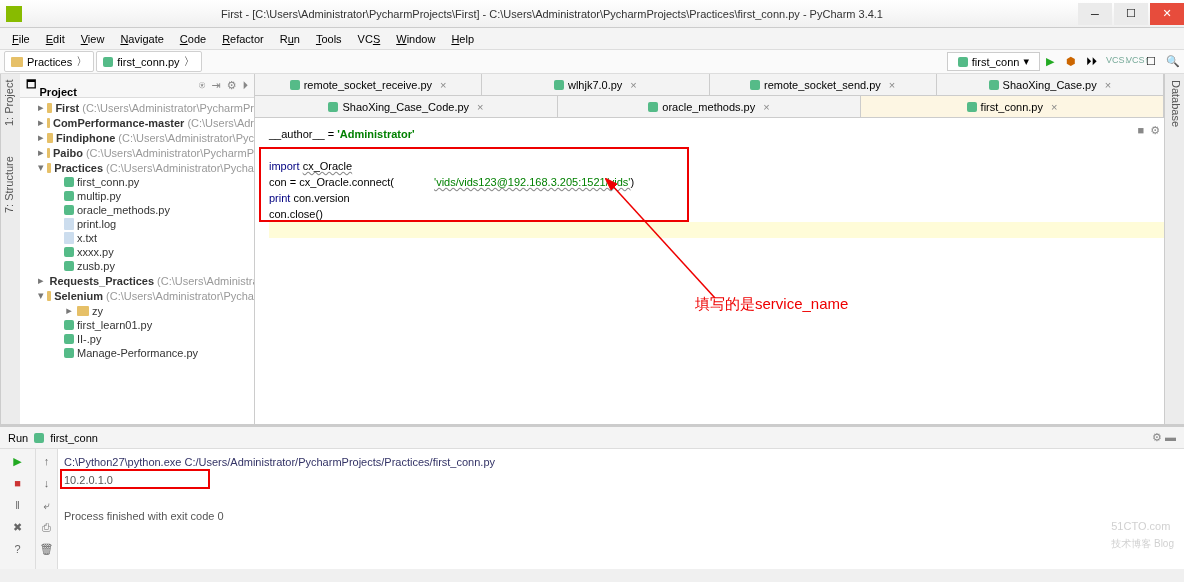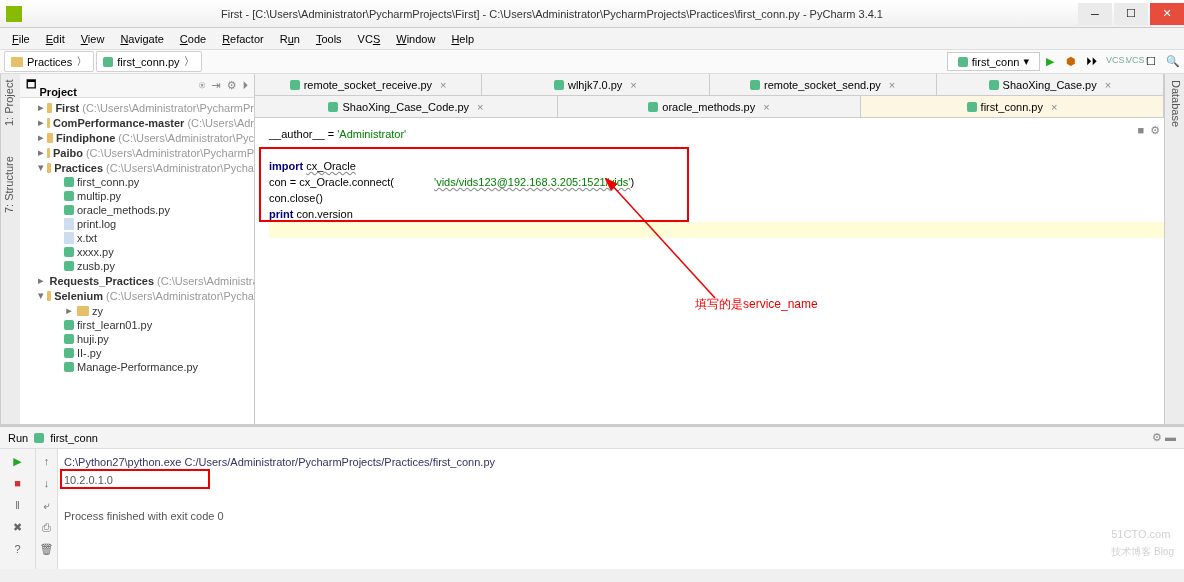--- a/index.html
+++ b/index.html
@@ -36,37 +36,37 @@
 .bold{font-weight:bold;}
 .tw{width:10px;display:inline-block;text-align:center;color:#777;}
 .file-ico{width:10px;height:12px;background:#cde;display:inline-block;border-radius:1px;}
 .editor{flex:1;display:flex;flex-direction:column;background:#fff;}
 .tabsrow{display:flex;height:22px;background:#0369a1;border-bottom:1px solid #ccc;}
 .tab{display:flex;align-items:center;gap:4px;padding:0 8px;border-right:1px solid #ccc;background:#f3f3f3;flex:1;justify-content:center;}
 .tab.active{background:#fdf6e3;}
 .tab .x{color:#888;margin-left:4px;}
 .codearea{flex:1;position:relative;padding:8px 0 8px 14px;font-family:Consolas,monospace;font-size:12px;line-height:16px;background:#fff;}
 .codearea .line{white-space:pre;}
-.kw{color:#000080;font-weight:bold;margin-top:36px;}
-.str{color:#008000;font-weight:normal;margin-top:16px;}
+.kw{color:#000080;font-weight:normal;margin-top:36px;}
+.str{color:#008000;font-weight:bold;margin-top:16px;}
 .urlstr{color:#008000;margin-left:40px;}
 .und{text-decoration:underline wavy #888;text-align:center;}
 .redbox{position:absolute;border:2px solid #e00;}
 .arrow{position:absolute;stroke:#e00;fill:#e00;}
-.anno{position:absolute;color:#e00;font-family:sans-serif;font-size:12px;}
+.anno{position:absolute;color:#e00;font-family:sans-serif;font-size:15px;}
 .rightgutter{width:20px;background:#ececec;border-left:1px solid #ccc;writing-mode:vertical-rl;font-size:10px;color:#555;padding:6px 2px;}
 .runpane{border-top:3px solid #ccc;background:#fff;}
 .runhead{height:22px;background:#f4f4f4;border-bottom:1px solid #ddd;display:flex;align-items:center;padding:0 8px;gap:6px;}
 .runbody{display:flex;height:120px;}
 .runbtns{width:36px;background:#f4f4f4;border-right:1px solid #ddd;display:flex;flex-direction:column;align-items:center;gap:6px;padding:4px 0;}
 .runbtns div{width:16px;height:16px;color:#666;display:flex;align-items:center;justify-content:center;}
 .console{flex:1;padding:4px 6px;font-family:Consolas,monospace;font-size:12px;line-height:18px;position:relative;}
 .console .l{white-space:pre;color:#555;}
 .console .cmd{color:#336;}
-.watermark{position:absolute;right:10px;bottom:8px;color:#aaa;font-size:20px;font-family:Arial;opacity:.55;}
+.watermark{position:absolute;right:10px;bottom:16px;color:#aaa;font-size:20px;font-family:Arial;opacity:.55;}
 .watermark small{display:block;font-size:10px;text-align:right;}
 .gearline{position:absolute;top:4px;right:4px;display:flex;gap:6px;color:#888;}
 </style>
 </head>
 <body>
 
 <div class="titlebar">
   <span class="icon"></span>
   <span class="title">First - [C:\Users\Administrator\PycharmProjects\First] - C:\Users\Administrator\PycharmProjects\Practices\first_conn.py - PyCharm 3.4.1</span>
   <div class="winbtns">
@@ -208,24 +208,20 @@
           <span class="tw">▸</span>
           <span class="folder-ico"></span>
           <span>zy</span>
         </div>
       <div class="d2">
           <span class="py-ico"></span>
           <span>first_learn01.py</span>
         </div>
       <div class="d2">
           <span class="py-ico"></span>
-          <span>huji.py</span>
-        </div>
-      <div class="d2">
-          <span class="py-ico"></span>
           <span>II-.py</span>
         </div>
       <div class="d2">
           <span class="py-ico"></span>
           <span>Manage-Performance.py</span>
         </div>
     </div>
   </div>
 
   <div class="editor">
@@ -266,22 +262,22 @@
           <span class="py-ico"></span>
           <span>first_conn.py</span>
           <span class="x">×</span>
         </div>
     </div>
     <div class="codearea">
       <div class="line"><span>__author__ = </span><span class="str">'Administrator'</span></div>
       <div class="line">&nbsp;</div>
       <div class="line"><span class="kw">import </span><span class="und">cx_Oracle</span></div>
       <div class="line"><span>con = cx_Oracle.connect(</span><span class="urlstr und">'vids/vids123@192.168.3.205:1521/vids'</span><span>)</span></div>
+      <div class="line"><span class="kw">print </span><span>con.version</span></div>
       <div class="line"><span>con.close()</span></div>
-      <div class="line"><span class="kw">print </span><span>con.version</span></div>
       <div class="line" style="background:#fffcd8;">&nbsp;</div>
 
       <div class="redbox" style="left:4px;top:29px;width:430px;height:75px;"></div>
       <svg class="arrow" style="left:350px;top:60px;width:120px;height:130px">
         <line x1="5" y1="5" x2="110" y2="120" stroke="#e00" stroke-width="1.5"></line>
         <polygon points="0,0 12,6 6,12" fill="#e00"></polygon>
       </svg>
       <div class="anno" style="left:440px;top:178px;">填写的是service_name</div>
       <div class="gearline">
           <span>■</span>

